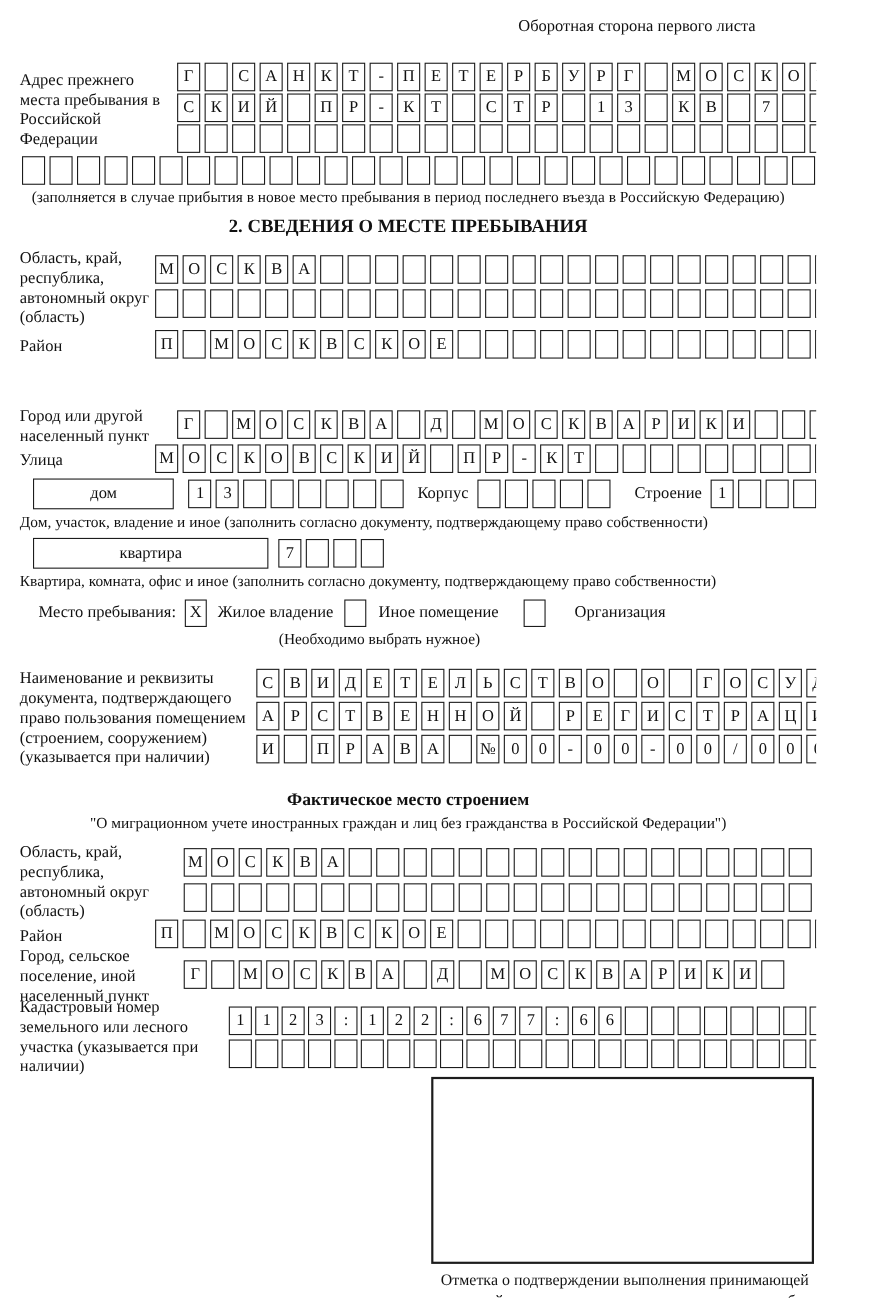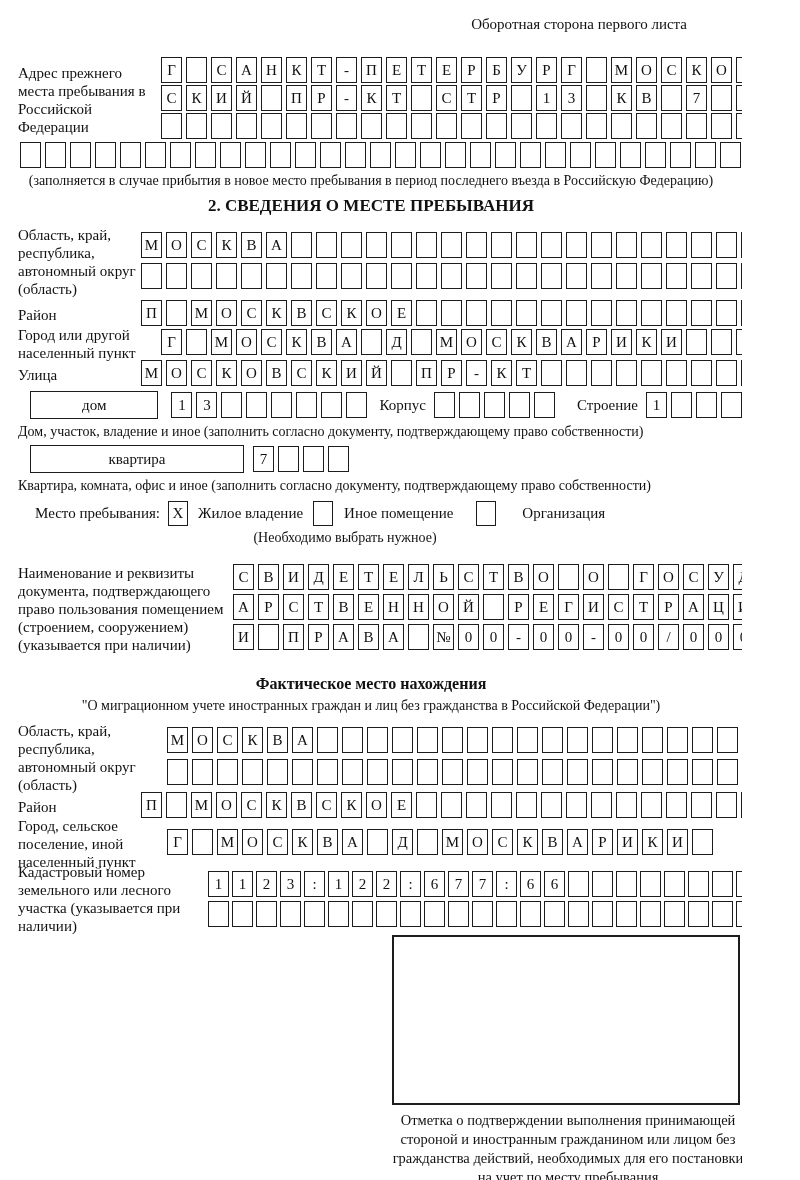--- a/index.html
+++ b/index.html
@@ -240,21 +240,21 @@
         <span class="cell"></span>
         <span class="cell"></span>
         <span class="cell"></span>
         <span class="cell"></span>
         <span class="cell"></span>
         <span class="cell"></span>
         <span class="cell"></span>
       </div>
   </div>
 
-  <div class="frow" style="height:30px;">
+  <div class="frow" style="height:30px;margin-top:44px;">
     <div class="flabel w143">Город или другой населенный пункт</div>
     <div class="cells">
         <span class="cell">Г</span>
         <span class="cell"></span>
         <span class="cell">М</span>
         <span class="cell">О</span>
         <span class="cell">С</span>
         <span class="cell">К</span>
         <span class="cell">В</span>
         <span class="cell">А</span>
@@ -428,21 +428,21 @@
           <span class="cell">0</span>
           <span class="cell">0</span>
           <span class="cell">/</span>
           <span class="cell">0</span>
           <span class="cell">0</span>
           <span class="cell">0</span>
         </div>
     </div>
   </div>
 
-  <div class="h-sub">Фактическое место нахождения</div>
+  <div class="h-sub">Фактическое место строением</div>
   <div class="caption center">"О миграционном учете иностранных граждан и лиц без гражданства в Российской Федерации")</div>
 
   <div class="frow" style="height:70px;margin-top:6px;">
     <div class="flabel w149">Область, край, республика, автономный округ (область)</div>
     <div class="cellcol" style="gap:6px;">
       <div class="cells">
           <span class="cell">М</span>
           <span class="cell">О</span>
           <span class="cell">С</span>
           <span class="cell">К</span>

